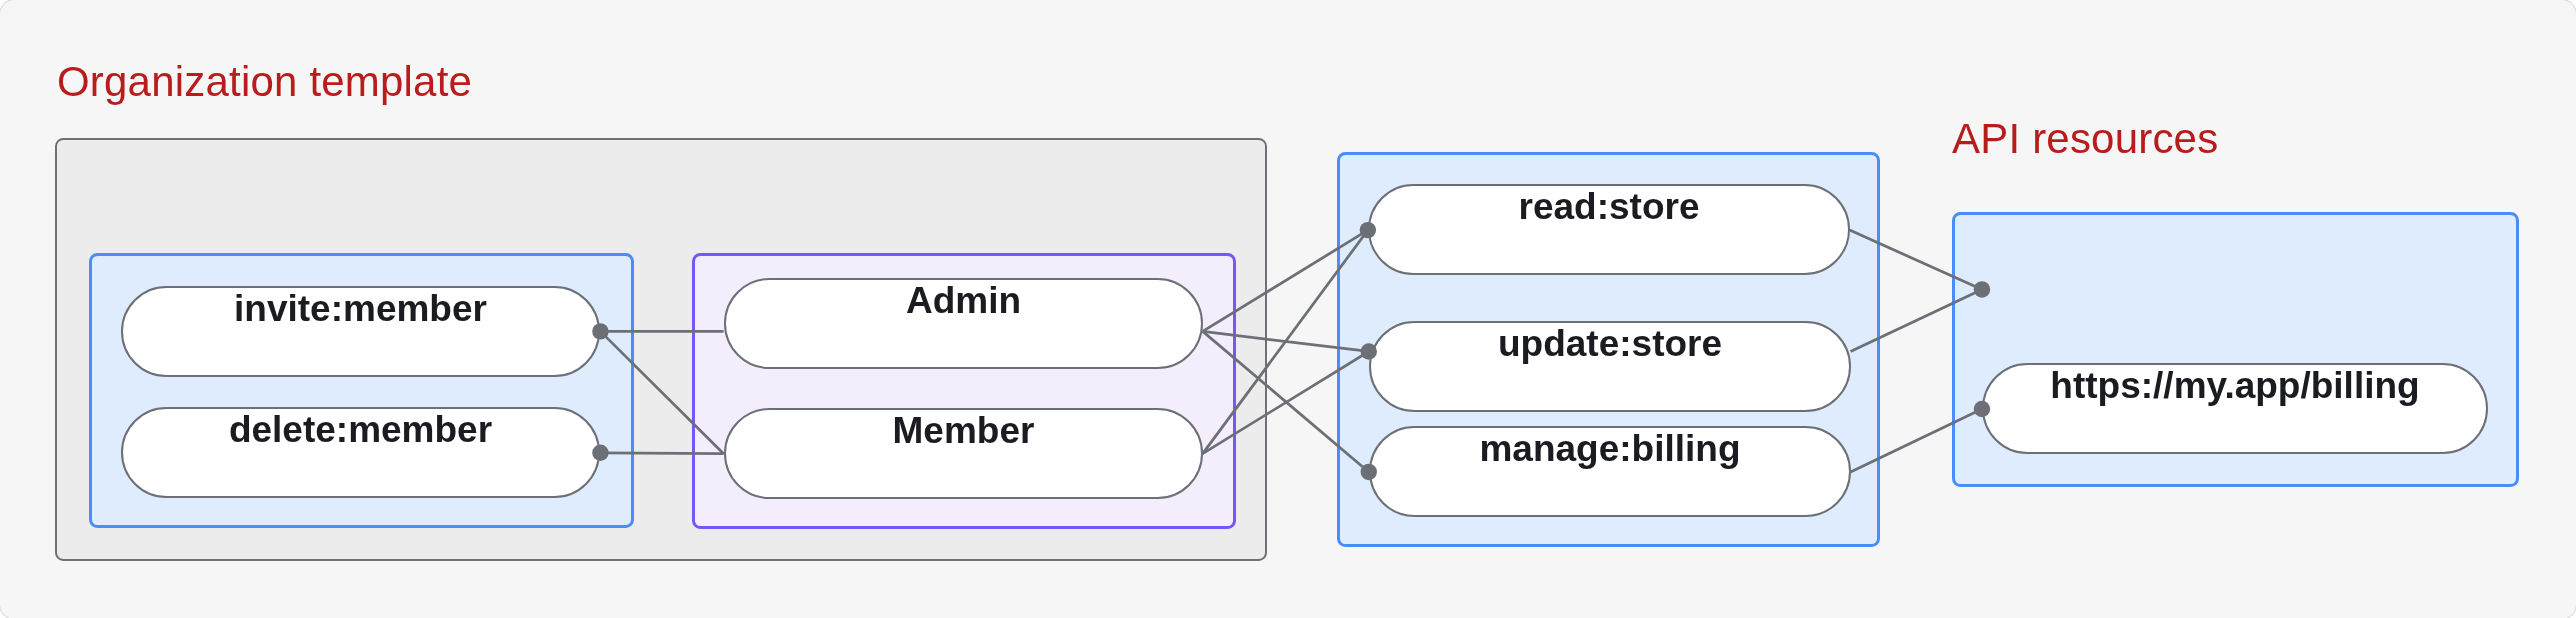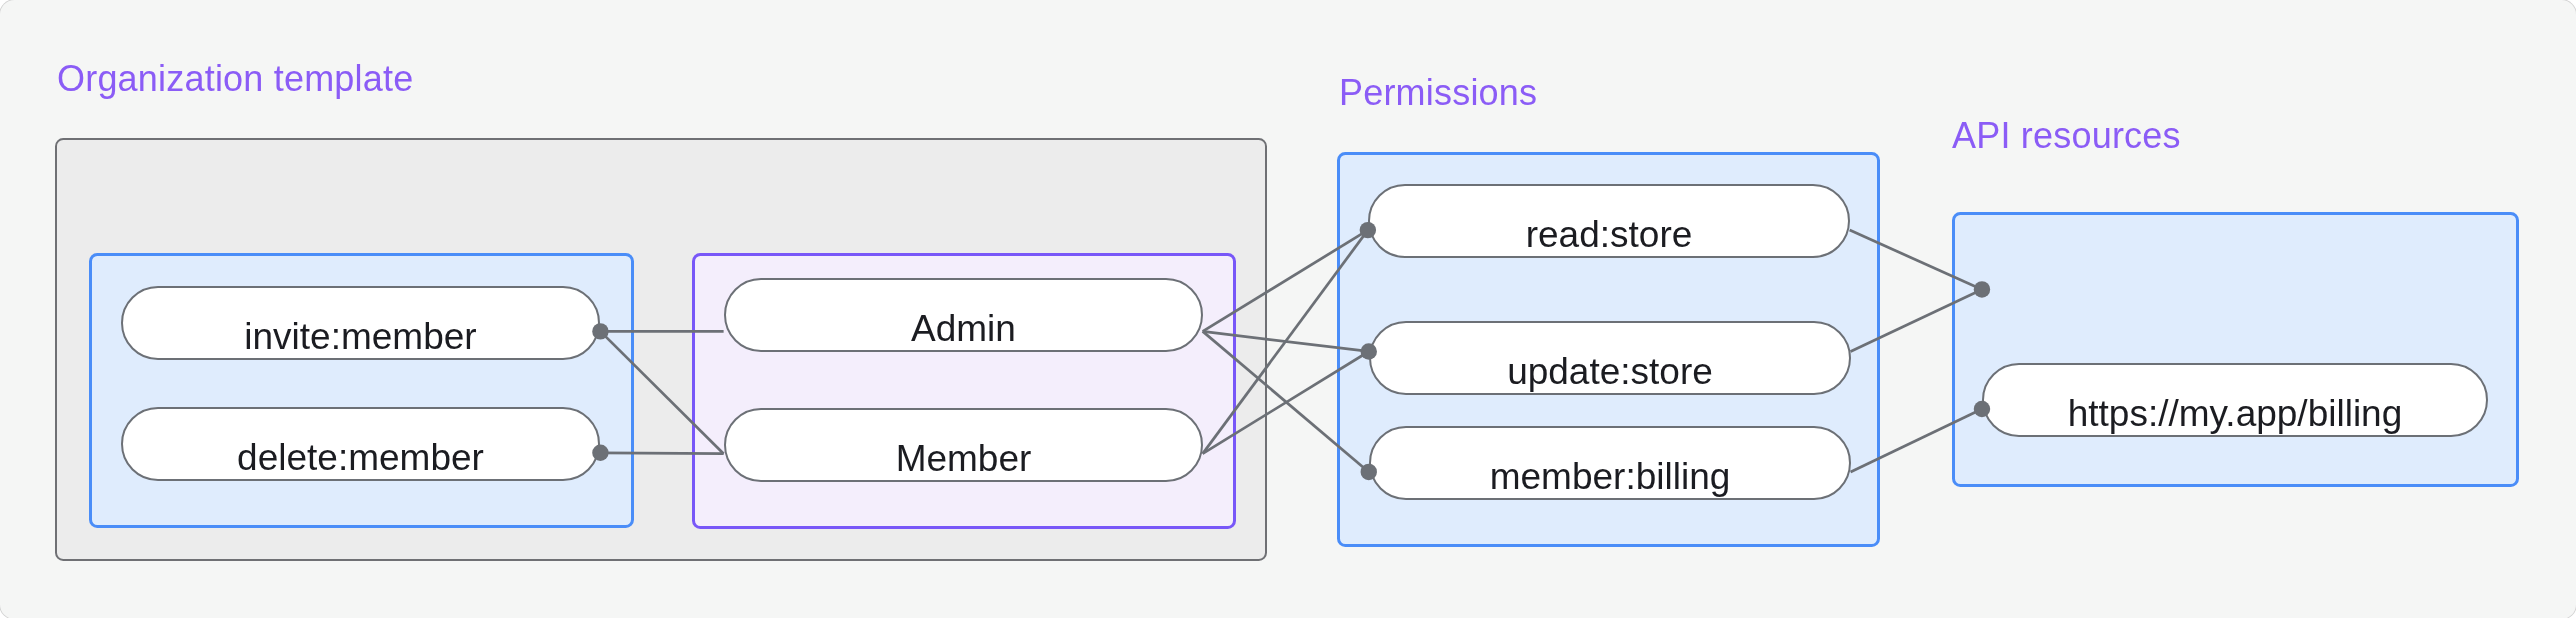--- a/index.html
+++ b/index.html
@@ -12,24 +12,24 @@
     position: relative;
     width: 2576px;
     height: 619px;
     background: #F5F6F5;
     border-radius: 14.6px;
     box-shadow: 0 0 0 0.9px rgba(0,0,0,0.18);
     overflow: hidden;
   }
   .group-label {
     position: absolute;
-    font-size: 36px;
+    font-size: 42px;
     font-weight: 500;
     line-height: 1;
-    color: #8b5cf6;
+    color: #b91c1c;
     white-space: nowrap;
     letter-spacing: 0.2px;
   }
   .box {
     position: absolute;
     box-sizing: border-box;
     border-radius: 8.2px;
   }
   .box.gray {
     background: #ECECEC;
@@ -39,48 +39,47 @@
     background: #DFECFD;
     border: 3.7px solid #4A8DF8;
   }
   .box.purple {
     background: #F4EEFC;
     border: 3.7px solid #7857F8;
   }
   .pill {
     position: absolute;
     box-sizing: border-box;
-    height: 74px;
+    height: 91px;
     background: #FFFFFF;
     border: 2.7px solid #6C7076;
     border-radius: 46px;
     display: flex;
-    align-items: flex-end;
+    align-items: flex-start;
     justify-content: center;
     font-size: 37px;
-    font-weight: 400;
+    font-weight: 700;
     color: #1B1C21;
     white-space: nowrap;
   }
   #edges {
     position: absolute;
     left: 0;
     top: 0;
     pointer-events: none;
   }
 </style>
 </head>
 <body>
 
 <div id="canvas">
 
   <div class="group-label" style="left:57px; top:61px;">Organization template</div>
   <div class="group-label" style="left:89px; top:175px;">Organization permissions</div>
   <div class="group-label" style="left:692px; top:175px;">Organization roles</div>
-  <div class="group-label" style="left:1339px; top:75px;">Permissions</div>
   <div class="group-label" style="left:1952px; top:118px;">API resources</div>
 
   <div class="box gray" style="left:55px; top:138px; width:1212px; height:423px;"></div>
   <div class="box blue" style="left:89px; top:253px; width:545px; height:275px;"></div>
   <div class="box purple" style="left:692px; top:253px; width:544px; height:276px;"></div>
   <div class="box blue" style="left:1337px; top:152px; width:543px; height:395px;"></div>
   <div class="box blue" style="left:1952px; top:212px; width:567px; height:275px;"></div>
 
   <div class="pill" style="left:121px; top:286px; width:479px;">
     <span>invite:member</span>
@@ -94,21 +93,21 @@
   <div class="pill" style="left:724px; top:408px; width:479px;">
     <span>Member</span>
   </div>
   <div class="pill" style="left:1368px; top:184px; width:482px;">
     <span>read:store</span>
   </div>
   <div class="pill" style="left:1369px; top:321px; width:482px;">
     <span>update:store</span>
   </div>
   <div class="pill" style="left:1369px; top:426px; width:482px;">
-    <span>member:billing</span>
+    <span>manage:billing</span>
   </div>
   <div class="pill" style="left:1982px; top:363px; width:506px;">
     <span>https://my.app/billing</span>
   </div>
 
   <svg id="edges" width="2576" height="619" viewBox="0 0 2823 678">
       <line x1="658" y1="363" x2="793" y2="363" stroke="#6C7076" stroke-width="3"></line>
       <line x1="658" y1="363" x2="793" y2="497" stroke="#6C7076" stroke-width="3"></line>
       <line x1="658" y1="496" x2="793" y2="497" stroke="#6C7076" stroke-width="3"></line>
       <line x1="1318" y1="363" x2="1499" y2="252" stroke="#6C7076" stroke-width="3"></line>

